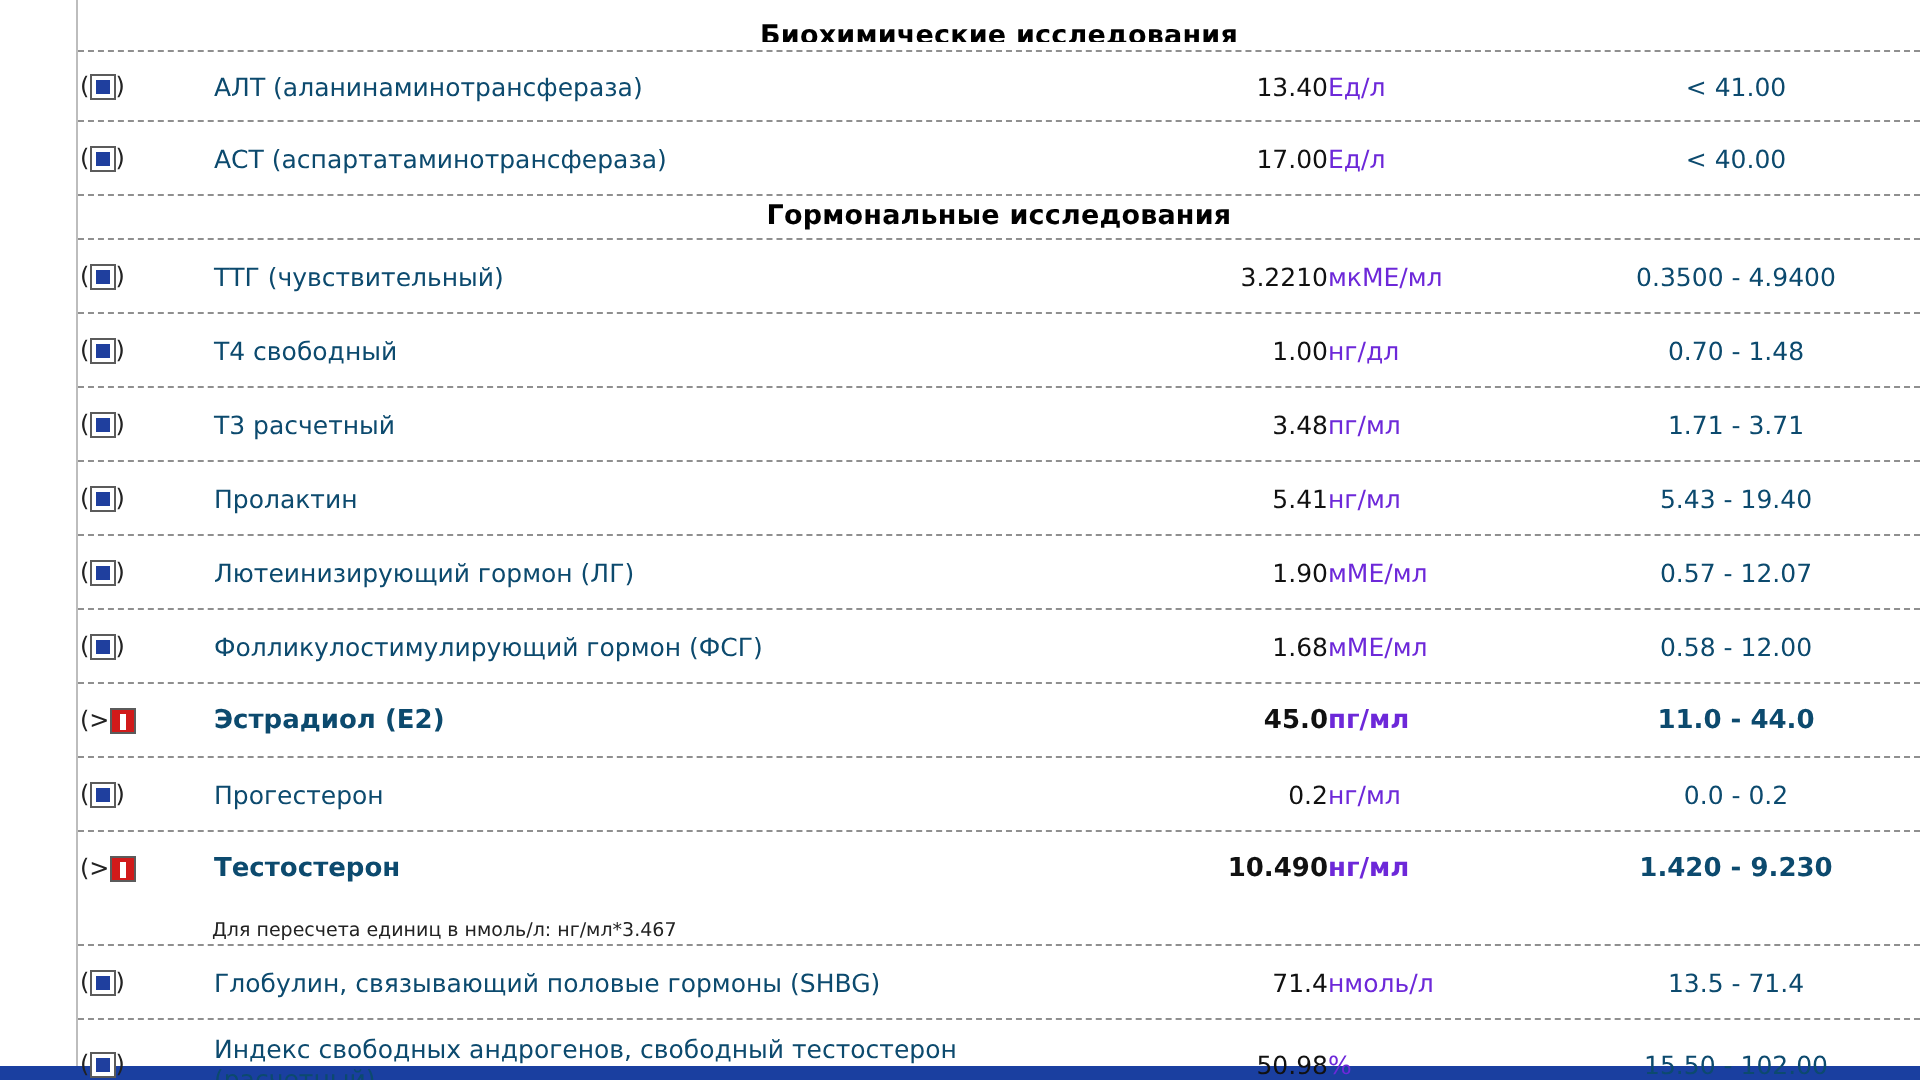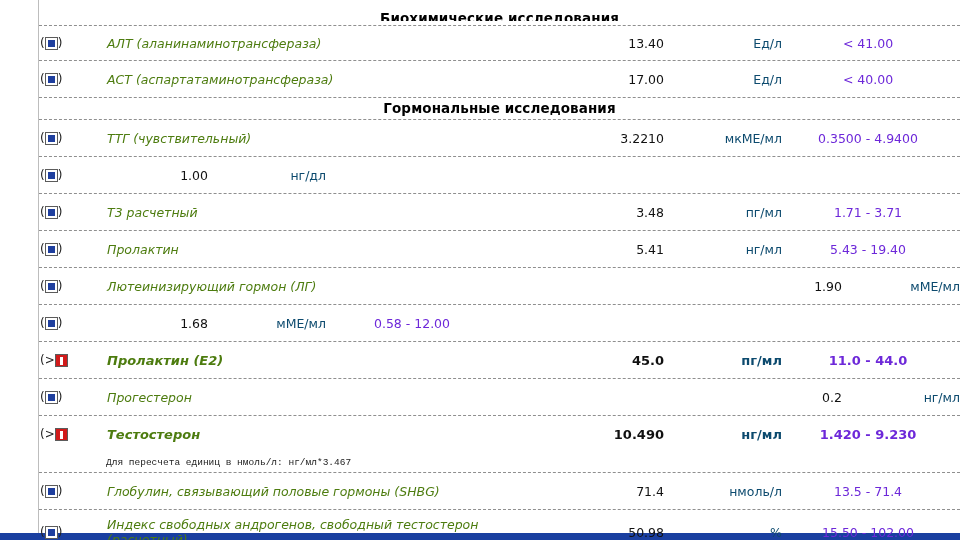--- a/index.html
+++ b/index.html
@@ -121,60 +121,58 @@
     line-height: 13px;
   }
   .gt {
     font-size: 12px;
     color: #222;
     line-height: 13px;
   }
   .cell-name {
     flex: 1 1 auto;
     font-size: 12.5px;
-    color: #4d7c0f;
+    color: #0c4a6e;
     padding-left: 27px;
     padding-right: 8px;
     line-height: 15px;
-    font-style: italic;
   }
   .cell-value {
     width: 128px;
     flex: 0 0 128px;
     text-align: right;
     font-size: 12.5px;
     color: #111;
   }
   .cell-unit {
     width: 118px;
     flex: 0 0 118px;
-    text-align: right;
+    text-align: left;
     font-size: 12.5px;
-    color: #0c4a6e;
+    color: #6d28d9;
   }
   .cell-ref {
     width: 172px;
     flex: 0 0 172px;
     text-align: center;
     font-size: 12.5px;
-    color: #6d28d9;
+    color: #0c4a6e;
     padding-right: 6px;
   }
   .row.bold .cell-name,
   .row.bold .cell-value,
   .row.bold .cell-unit,
   .row.bold .cell-ref {
     font-weight: bold;
     font-size: 13px;
   }
   .note-row {
     display: flex;
-    align-items: center;
+    align-items: flex-end;
     min-height: 20px;
-    font-family: Liberation Mono, monospace;
   }
   .note-text {
     padding-left: 67px;
     font-size: 9.5px;
     color: #222;
     line-height: 13px;
   }
   .row.tall {
     min-height: 44px;
     align-items: center;
@@ -237,22 +235,24 @@
       <div class="cell-ref">0.3500 - 4.9400</div>
     </div>
     <div class="sep"></div>
 
     <div class="row">
       <div class="cell-check">
         <span class="paren">(</span>
           <span class="chk"></span>
           <span class="paren">)</span>
       </div>
+      <div class="cell-name">Т4 свободный</div>
       <div class="cell-value">1.00</div>
       <div class="cell-unit">нг/дл</div>
+      <div class="cell-ref">0.70 - 1.48</div>
     </div>
     <div class="sep"></div>
 
     <div class="row">
       <div class="cell-check">
         <span class="paren">(</span>
           <span class="chk"></span>
           <span class="paren">)</span>
       </div>
       <div class="cell-name">Т3 расчетный</div>
@@ -277,56 +277,59 @@
 
     <div class="row">
       <div class="cell-check">
         <span class="paren">(</span>
           <span class="chk"></span>
           <span class="paren">)</span>
       </div>
       <div class="cell-name">Лютеинизирующий гормон (ЛГ)</div>
       <div class="cell-value">1.90</div>
       <div class="cell-unit">мМЕ/мл</div>
-    </div>
-    <div class="sep"></div>
-
-    <div class="row">
-      <div class="cell-check">
-        <span class="paren">(</span>
-          <span class="chk"></span>
-          <span class="paren">)</span>
-      </div>
+      <div class="cell-ref">0.57 - 12.07</div>
+    </div>
+    <div class="sep"></div>
+
+    <div class="row">
+      <div class="cell-check">
+        <span class="paren">(</span>
+          <span class="chk"></span>
+          <span class="paren">)</span>
+      </div>
+      <div class="cell-name">Фолликулостимулирующий гормон (ФСГ)</div>
       <div class="cell-value">1.68</div>
       <div class="cell-unit">мМЕ/мл</div>
       <div class="cell-ref">0.58 - 12.00</div>
     </div>
     <div class="sep"></div>
 
     <div class="row bold">
       <div class="cell-check">
         <span class="gt">(&gt;</span>
           <span class="chk-red"></span>
       </div>
-      <div class="cell-name">Пролактин (Е2)</div>
+      <div class="cell-name">Эстрадиол (Е2)</div>
       <div class="cell-value">45.0</div>
       <div class="cell-unit">пг/мл</div>
       <div class="cell-ref">11.0 - 44.0</div>
     </div>
     <div class="sep"></div>
 
     <div class="row">
       <div class="cell-check">
         <span class="paren">(</span>
           <span class="chk"></span>
           <span class="paren">)</span>
       </div>
       <div class="cell-name">Прогестерон</div>
       <div class="cell-value">0.2</div>
       <div class="cell-unit">нг/мл</div>
+      <div class="cell-ref">0.0 - 0.2</div>
     </div>
     <div class="sep"></div>
 
     <div class="row bold">
       <div class="cell-check">
         <span class="gt">(&gt;</span>
           <span class="chk-red"></span>
       </div>
       <div class="cell-name">Тестостерон</div>
       <div class="cell-value">10.490</div>

